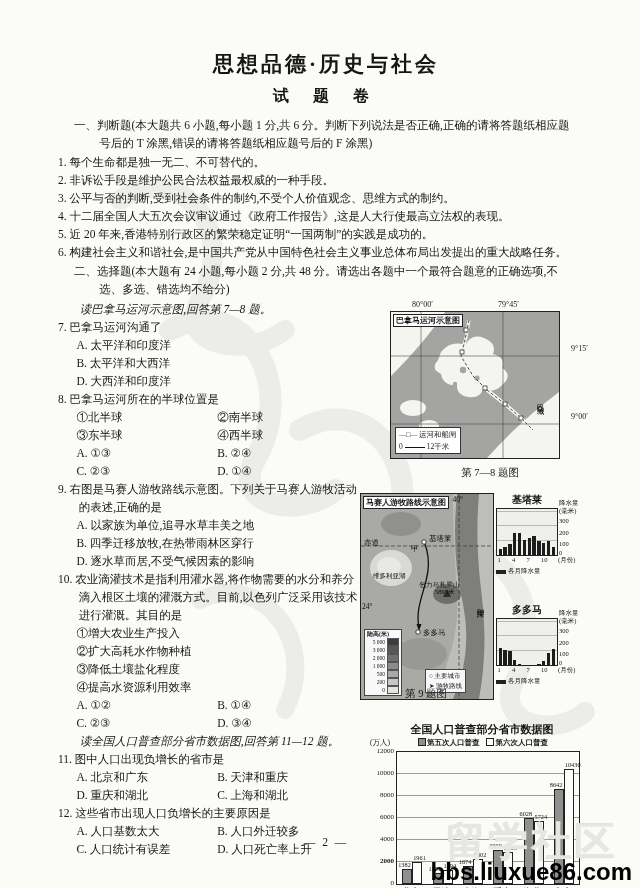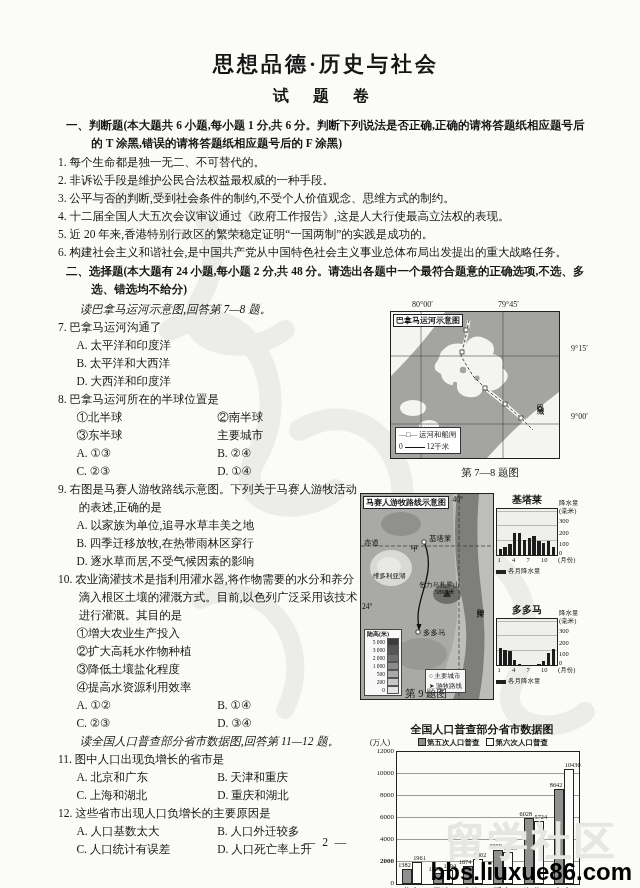--- a/index.html
+++ b/index.html
@@ -1,21 +1,21 @@
 <!DOCTYPE html>
 <html><head>
 <meta charset="utf-8">
 <style>
   html,body{margin:0;padding:0;background:#e9e9e7;}
   .page{width:640px;height:888px;position:relative;margin:0 auto;background:#fbfbf8;
         font-family:"Liberation Serif","DejaVu Serif",serif;color:#161616;
         box-sizing:border-box;padding:46px 46px 0 58px;overflow:hidden;}
   h1.doc-title{text-align:center;font-size:21px;margin:4px 0 8px;letter-spacing:3px;font-weight:bold;}
   h2.doc-subtitle{text-align:center;font-size:16px;margin:0 0 9px;letter-spacing:10px;font-weight:bold;}
-  .sec-header{font-weight:bold;font-size:11.5px;line-height:18px;margin:1px 8px;
+  .sec-header{font-weight:normal;font-size:11.5px;line-height:18px;margin:1px 16px;
               padding-left:2.2em;text-indent:-2.2em;}
   .judge-item{font-size:11.5px;line-height:18px;margin:0;padding-left:1.4em;text-indent:-1.4em;}
   .two-col{display:flex;margin-top:2px;position:relative;}
   .left-col{flex:0 0 300px;}
   .right-col{flex:1;display:flex;flex-direction:column;align-items:flex-end;}
   .intro{font-style:italic;font-size:11.5px;line-height:18px;margin:0;padding-left:1.9em;}
   .qblock{margin:0;}
   .stem{font-size:11.5px;line-height:18px;margin:0;padding-left:1.8em;text-indent:-1.8em;}
   .optrow{display:flex;padding-left:1.6em;font-size:11.5px;line-height:18px;}
   .opt{flex:1 1 50%;}
@@ -140,21 +140,21 @@
           </div>
         </div>
         <div class="qblock">
           <p class="stem">8. 巴拿马运河所在的半球位置是</p>
           <div class="optrow">
             <span class="opt">①北半球</span>
             <span class="opt">②南半球</span>
           </div>
           <div class="optrow">
             <span class="opt">③东半球</span>
-            <span class="opt">主要城市</span>
+            <span class="opt">④西半球</span>
           </div>
           <div class="optrow">
             <span class="opt">A. ①③</span>
             <span class="opt">B. ②④</span>
           </div>
           <div class="optrow">
             <span class="opt">C. ②③</span>
             <span class="opt">D. ①④</span>
           </div>
         </div>
@@ -194,22 +194,22 @@
           </div>
         </div>
         <p class="intro">读全国人口普查部分省市数据图,回答第 11—12 题。</p>
         <div class="qblock">
           <p class="stem">11. 图中人口出现负增长的省市是</p>
           <div class="optrow">
             <span class="opt">A. 北京和广东</span>
             <span class="opt">B. 天津和重庆</span>
           </div>
           <div class="optrow">
+            <span class="opt">D. 重庆和湖北</span>
             <span class="opt">C. 上海和湖北</span>
-            <span class="opt">D. 重庆和湖北</span>
           </div>
         </div>
         <div class="qblock">
           <p class="stem">12. 这些省市出现人口负增长的主要原因是</p>
           <div class="optrow">
             <span class="opt">A. 人口基数太大</span>
             <span class="opt">B. 人口外迁较多</span>
           </div>
           <div class="optrow">
             <span class="opt">C. 人口统计有误差</span>

